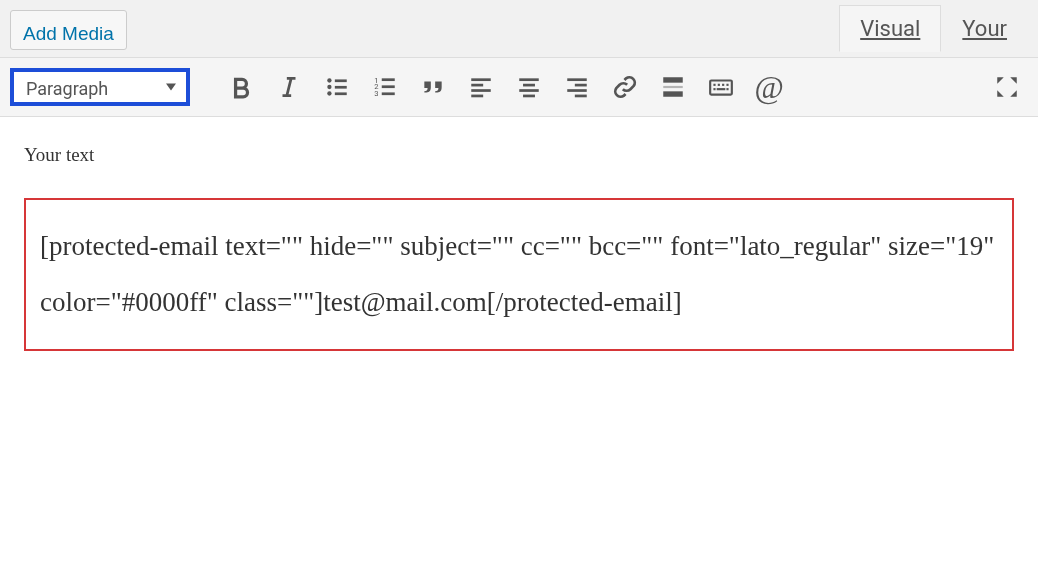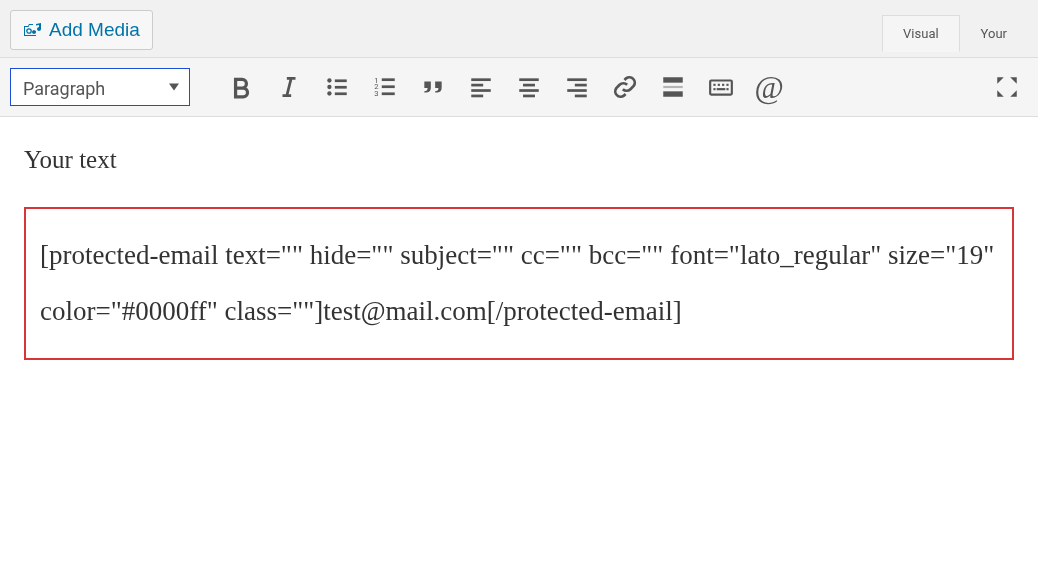--- a/index.html
+++ b/index.html
@@ -24,67 +24,69 @@
       border: 1px solid #ccc;
       color: #0073aa;
       padding: 6px 12px;
       border-radius: 3px;
       font-size: 19px;
       display: inline-flex;
       align-items: center;
       gap: 6px;
       cursor: pointer;
       height: 40px;
+      flex-direction: column;
     }
     .add-media-btn svg {
       width: 20px;
       height: 20px;
       fill: #0073aa;
     }
     .tabs {
       display: flex;
       align-items: flex-end;
       height: 100%;
     }
     .tab {
       padding: 10px 20px;
-      font-size: 13px;
+      font-size: 22px;
       color: #555;
       cursor: pointer;
       border: 1px solid transparent;
       border-bottom: none;
       background: transparent;
       position: relative;
+      text-decoration: underline;
     }
     .tab.active {
       background: #f5f5f5;
       border: 1px solid #ddd;
       border-bottom: 1px solid #f5f5f5;
       margin-bottom: -1px;
       color: #555;
     }
     .toolbar {
       background: #f5f5f5;
       border-bottom: 1px solid #ddd;
       padding: 10px 10px;
       display: flex;
       align-items: center;
       gap: 6px;
     }
     .format-select {
       background: #fff;
-      border: 1px solid #1d4ed8;
+      border: 4px solid #1d4ed8;
       padding: 6px 28px 6px 12px;
       font-size: 18px;
       color: #555;
       height: 38px;
       width: 180px;
       position: relative;
       display: flex;
-      align-items: flex-end;
+      align-items: flex-start;
       cursor: pointer;
     }
     .format-select::after {
       content: "";
       position: absolute;
       right: 10px;
       top: 50%;
       transform: translateY(-50%);
       border-left: 5px solid transparent;
       border-right: 5px solid transparent;
@@ -111,21 +113,21 @@
       color: #555;
     }
     .spacer { flex: 1; }
     .editor-content {
       background: #fff;
       padding: 24px 24px;
       font-family: Georgia, "Times New Roman", serif;
       color: #333;
     }
     .editor-text {
-      font-size: 25px;
+      font-size: 19px;
       line-height: 1.5;
       margin-bottom: 28px;
     }
     .highlighted-box {
       border: 2px solid #d63638;
       padding: 18px 14px;
       font-size: 27px;
       line-height: 2.1;
       margin-bottom: 34px;
       font-family: Georgia, "Times New Roman", serif;

